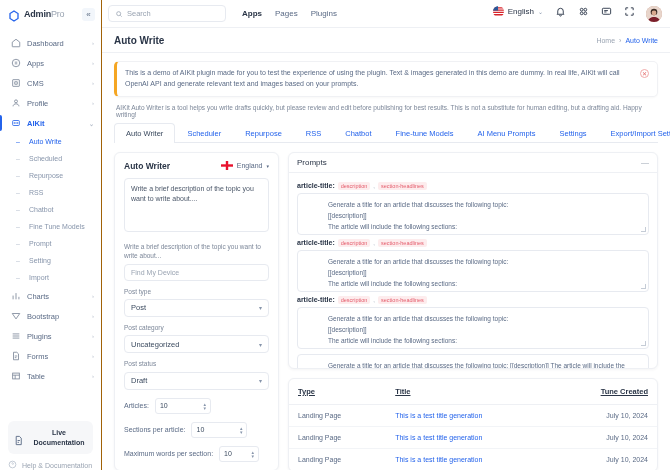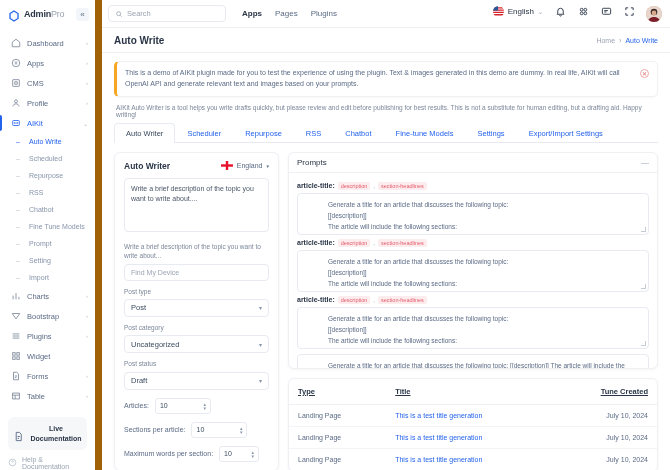--- a/index.html
+++ b/index.html
@@ -9,21 +9,21 @@
     font-family: "Liberation Sans", sans-serif;
     background: #ffffff;
     color: #2a3547;
   }
   .app { display: flex; width: 670px; height: 470px; }
 
   
   .sidebar {
     width: 102px; height: 470px;
     background: #ffffff;
-    border-right: 7px solid #a16207;
+    border-right: 1px solid #a16207;
     display: flex; flex-direction: column;
     flex: 0 0 102px;
     overflow: hidden;
   }
   .brand {
     height: 28px; display: flex; align-items: center;
     padding: 0 6px 0 8px; gap: 4px;
   }
   .brand-logo { width: 12px; height: 12px; flex: 0 0 12px; }
   .brand-name { font-size: 9px; font-weight: bold; color: #2a3547; letter-spacing: -0.2px; }
@@ -36,21 +36,21 @@
   }
   .nav { flex: 1; overflow: hidden; padding-top: 5px; }
   .nav-item {
     height: 20px; display: flex; align-items: center; gap: 6px;
     padding: 0 7px 0 10px; font-size: 7.5px; color: #5a6a85;
     cursor: pointer; position: relative;
   }
   .nav-item .ic { width: 11px; height: 11px; flex: 0 0 11px; display:flex; align-items:center; justify-content:center;}
   .nav-item .lbl { flex: 1; white-space: nowrap; overflow: hidden; }
   .nav-item .chev { font-size: 6px; color: #b3bcc9; }
-  .nav-item.active { color: #2463eb; font-weight: normal; }
+  .nav-item.active { color: #2463eb; font-weight: bold; }
   .nav-item.active::before {
     content: ""; position: absolute; left: 0; top: 2px; bottom: 2px;
     width: 2px; background: #2463eb; border-radius: 0 2px 2px 0;
   }
   .nav-item.active .ic { color: #2463eb; }
   .sub-item {
     height: 17px; display: flex; align-items: center; gap: 6px;
     padding: 0 7px 0 16px; font-size: 7px; color: #8795ab; cursor: pointer;
   }
   .sub-item .dash { color: #b9c2d0; font-size: 7px; width: 7px; }
@@ -325,32 +325,20 @@
         <span class="chev">›</span>
       </div>
       <div class="nav-item">
         <span class="ic">
             <svg viewBox="0 0 24 24" width="10" height="10" fill="none" stroke="#7c8799" stroke-width="2">
               <path d="M4 7h16M4 12h16M4 17h16"></path>
             </svg>
           </span>
         <span class="lbl">Plugins</span>
         <span class="chev">›</span>
-      </div>
-      <div class="nav-item">
-        <span class="ic">
-            <svg viewBox="0 0 24 24" width="10" height="10" fill="none" stroke="#7c8799" stroke-width="2">
-              <rect x="4" y="4" width="6" height="6"></rect>
-              <rect x="14" y="4" width="6" height="6"></rect>
-              <rect x="4" y="14" width="6" height="6"></rect>
-              <rect x="14" y="14" width="6" height="6"></rect>
-            </svg>
-          </span>
-        <span class="lbl">Widget</span>
-        <span class="chev"></span>
       </div>
       <div class="nav-item">
         <span class="ic">
             <svg viewBox="0 0 24 24" width="10" height="10" fill="none" stroke="#7c8799" stroke-width="2">
               <path d="M6 3h8l4 4v14H6z"></path>
               <path d="M9 12h6M9 16h4"></path>
             </svg>
           </span>
         <span class="lbl">Forms</span>
         <span class="chev">›</span>
@@ -467,20 +455,21 @@
 
       <div class="note">AIKit Auto Writer is a tool helps you write drafts quickly, but please review and edit before publishing for best results. This is not a substitute for human editing, but a drafting aid. Happy writing!</div>
 
       <div class="tabs">
         <div class="tab active">Auto Writer</div>
         <div class="tab">Scheduler</div>
         <div class="tab">Repurpose</div>
         <div class="tab">RSS</div>
         <div class="tab">Chatbot</div>
         <div class="tab">Fine-tune Models</div>
+        <div class="tab">AI Menu Prompts</div>
         <div class="tab">Settings</div>
         <div class="tab">Export/Import Settings</div>
       </div>
 
       <div class="cols">
 
         <div class="col-left">
           <div class="card card-pad">
             <div class="card-title-row">
               <div class="card-title">Auto Writer</div>

